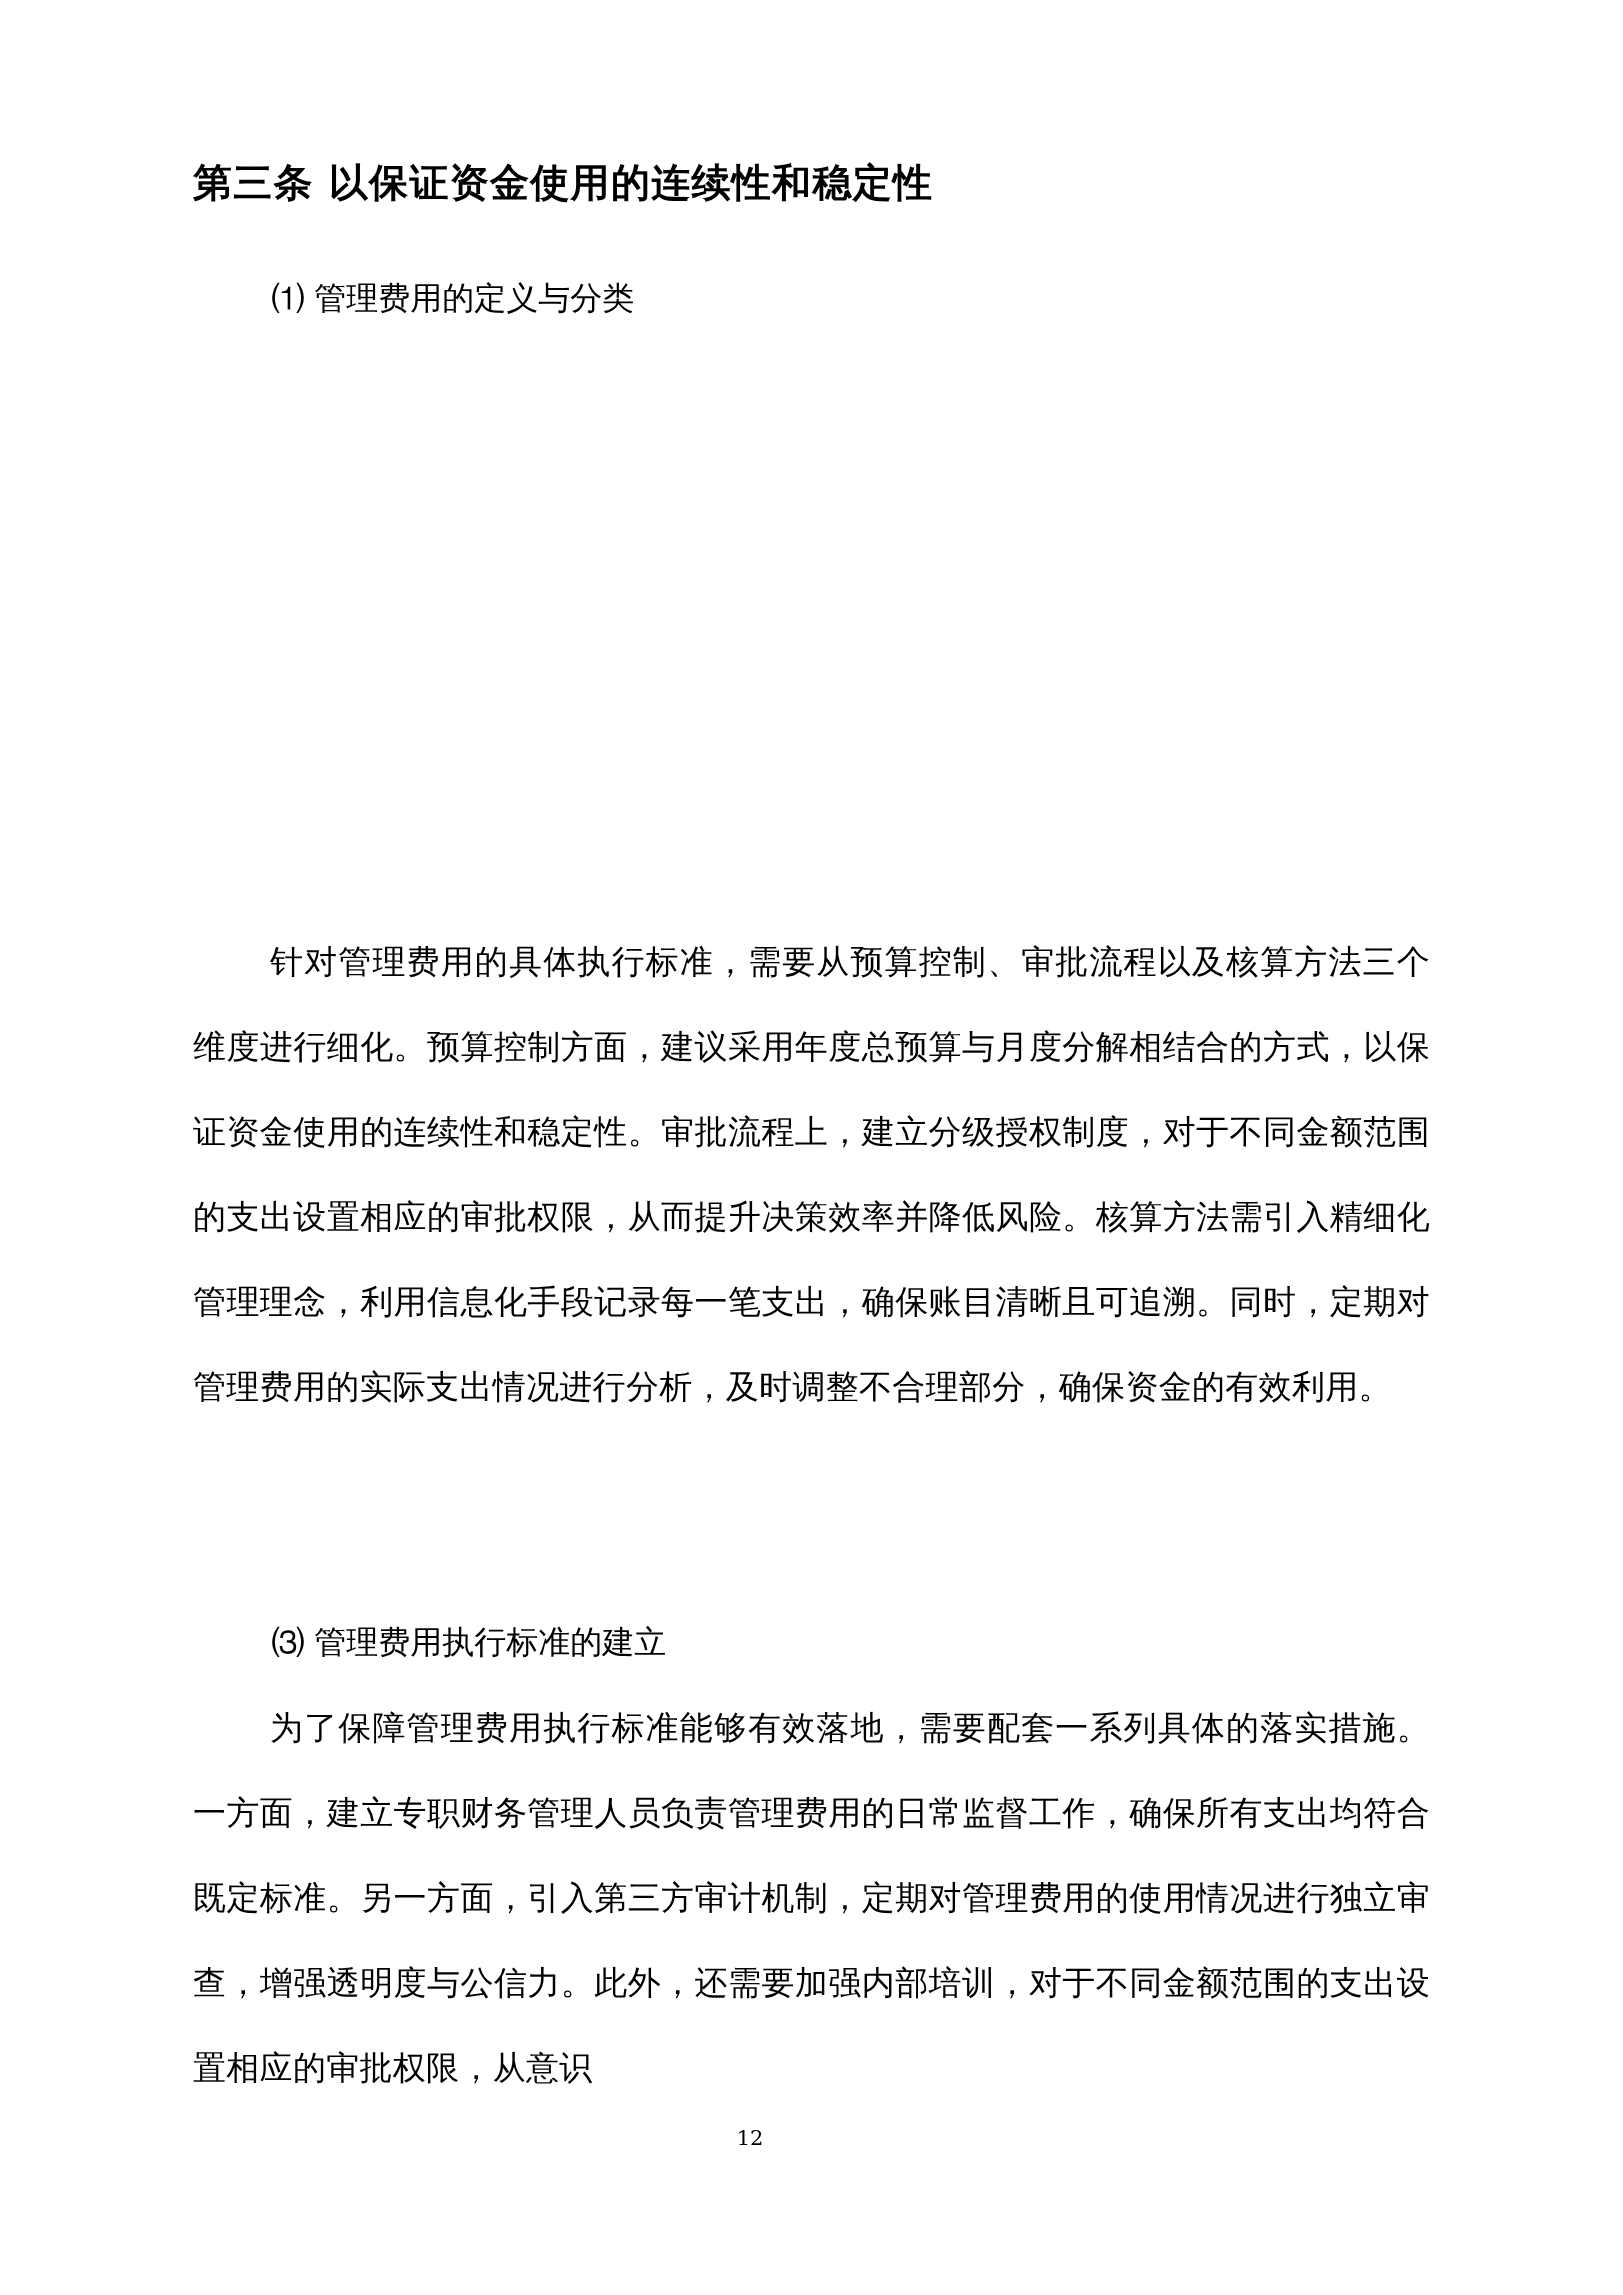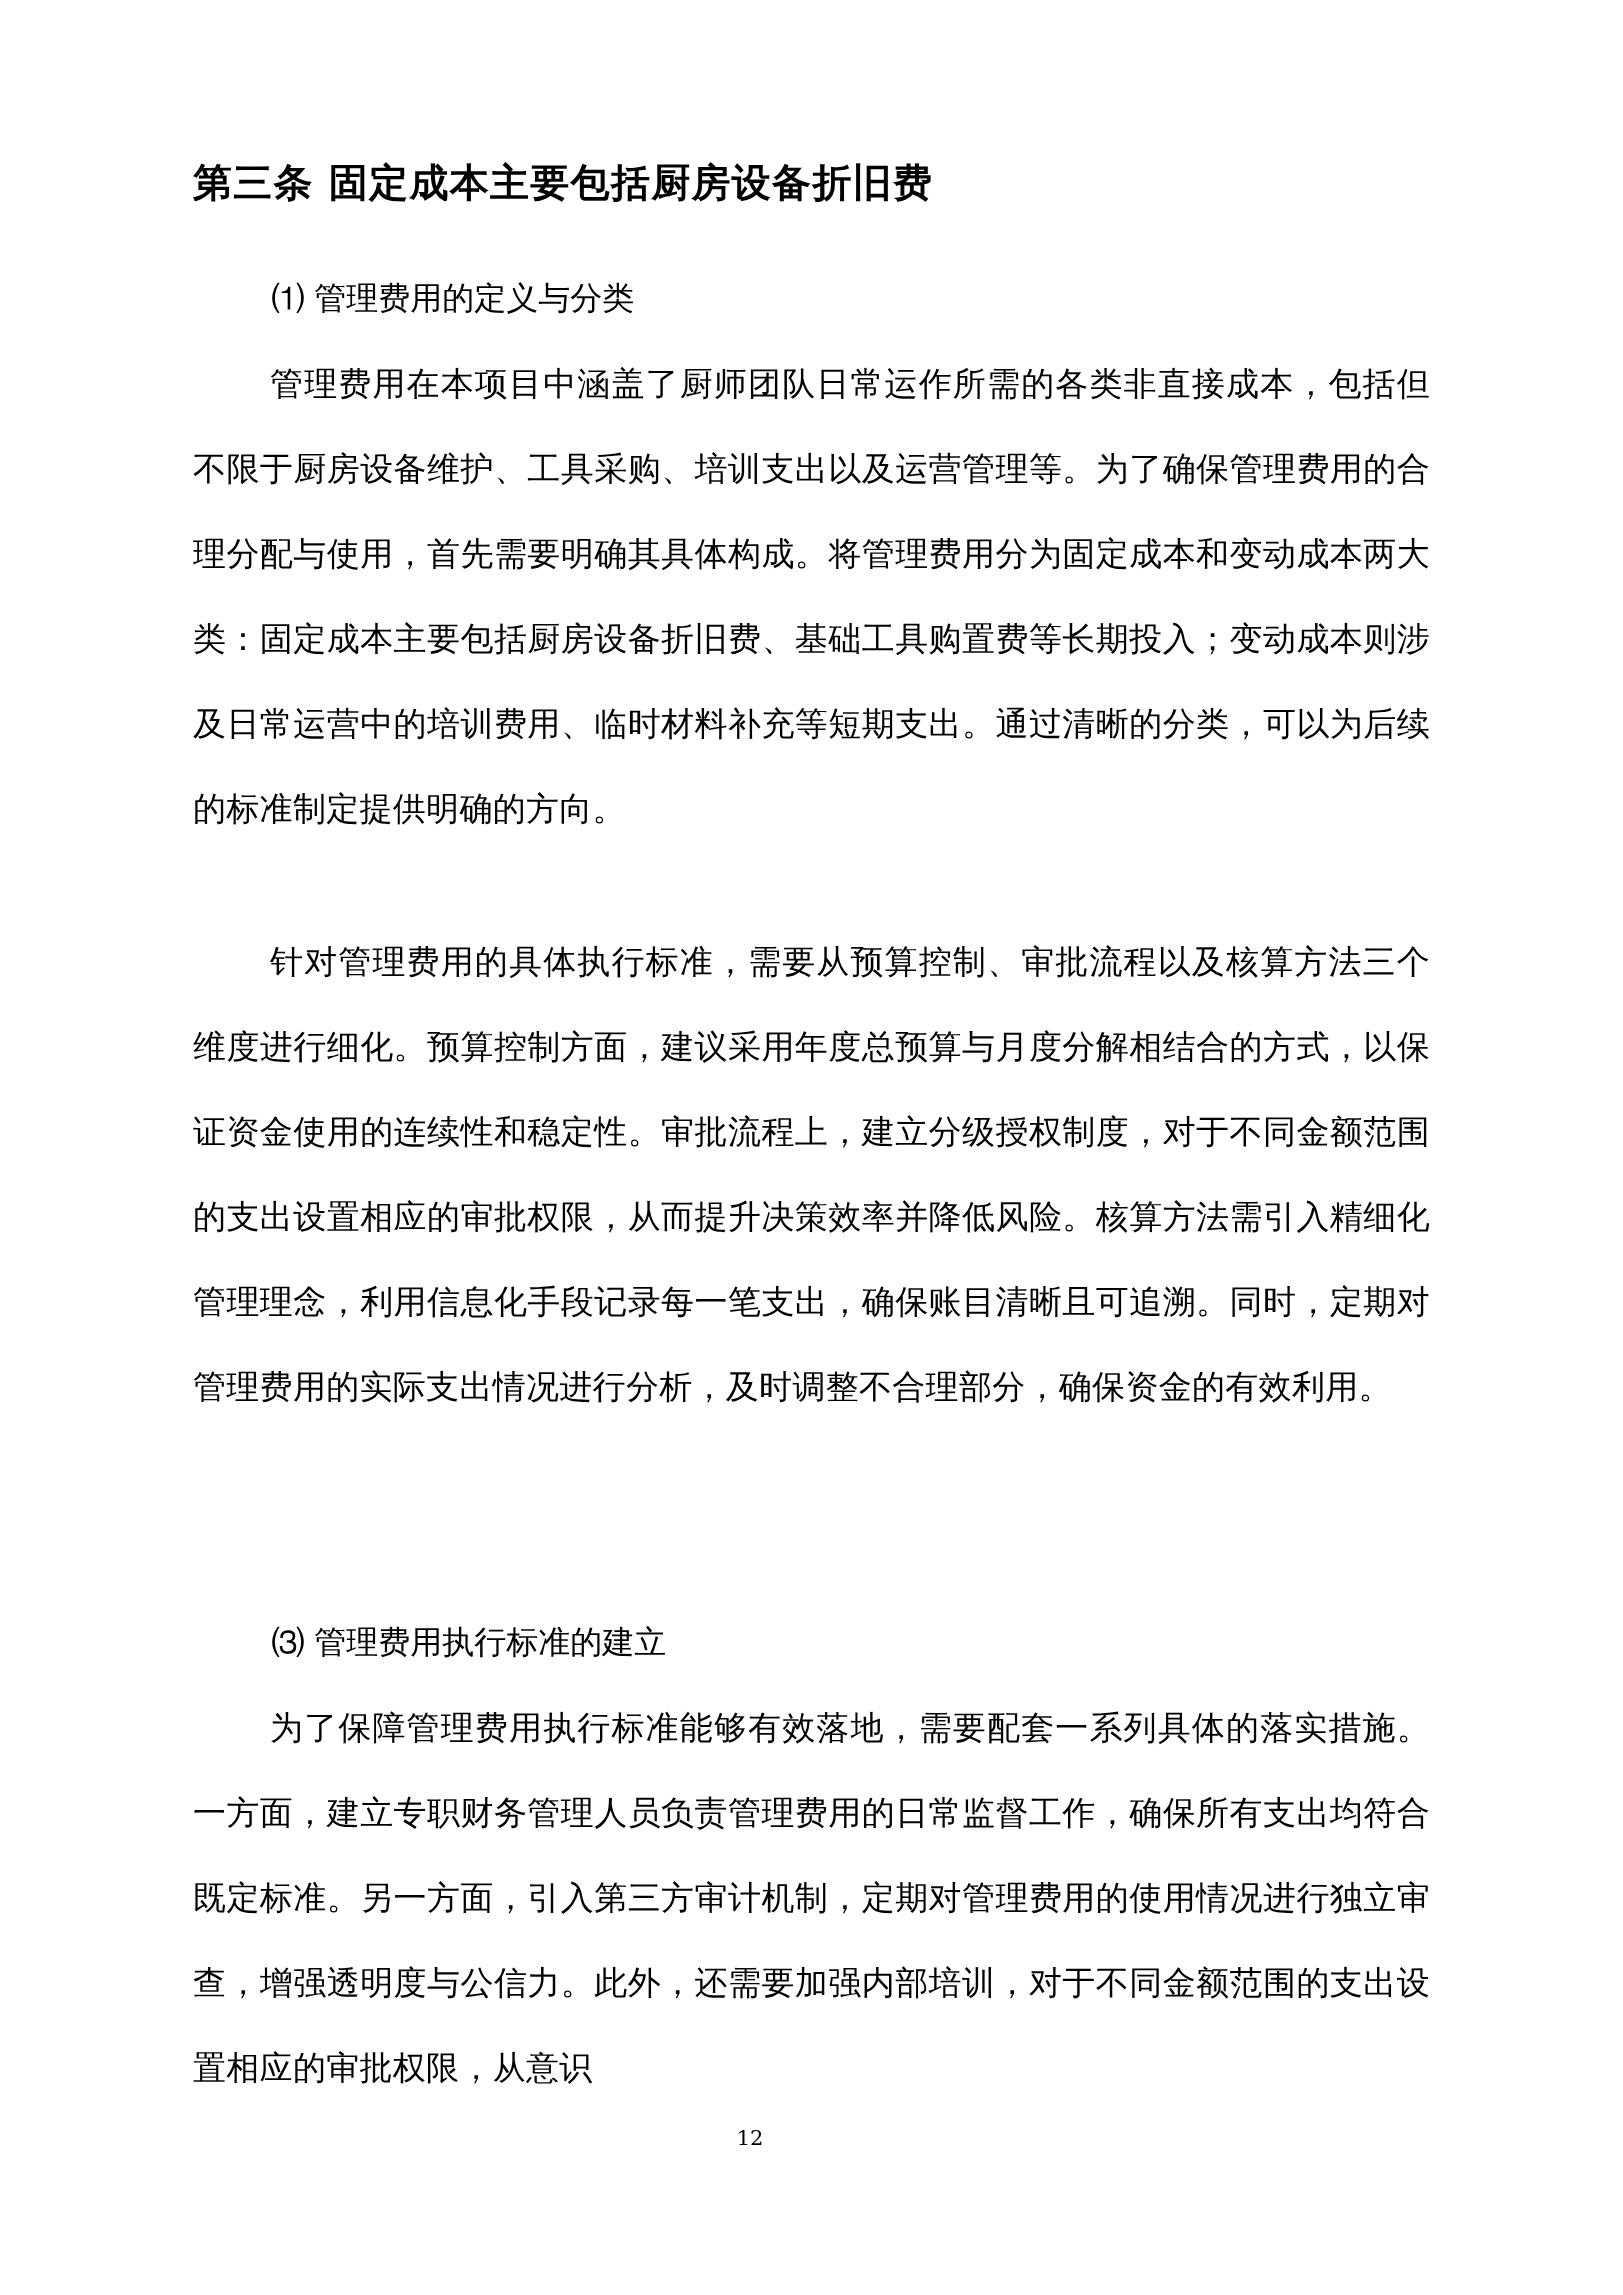--- a/index.html
+++ b/index.html
@@ -61,25 +61,24 @@
     font-family: "DejaVu Serif", "Liberation Serif", serif;
     font-size: 21px;
     line-height: 26px;
   }
 </style>
 </head>
 <body>
 
 <div class="page">
 
-  <div class="title">第三条  固定成本主要包括厨房设备折旧费</div>
+  <div class="title">第三条  以保证资金使用的连续性和稳定性</div>
 
   <div class="section" style="top:256px;">
     <p class="subheading">⑴ 管理费用的定义与分类</p>
-    <p class="para">管理费用在本项目中涵盖了厨师团队日常运作所需的各类非直接成本，包括但不限于厨房设备维护、工具采购、培训支出以及运营管理等。为了确保管理费用的合理分配与使用，首先需要明确其具体构成。将管理费用分为固定成本和变动成本两大类：固定成本主要包括厨房设备折旧费、基础工具购置费等长期投入；变动成本则涉及日常运营中的培训费用、临时材料补充等短期支出。通过清晰的分类，可以为后续的标准制定提供明确的方向。</p>
   </div>
 
   <div class="section" style="top:919px;">
     <p class="para">针对管理费用的具体执行标准，需要从预算控制、审批流程以及核算方法三个维度进行细化。预算控制方面，建议采用年度总预算与月度分解相结合的方式，以保证资金使用的连续性和稳定性。审批流程上，建立分级授权制度，对于不同金额范围的支出设置相应的审批权限，从而提升决策效率并降低风险。核算方法需引入精细化管理理念，利用信息化手段记录每一笔支出，确保账目清晰且可追溯。同时，定期对管理费用的实际支出情况进行分析，及时调整不合理部分，确保资金的有效利用。</p>
   </div>
 
   <div class="section" style="top:1600px;">
     <p class="subheading">⑶ 管理费用执行标准的建立</p>
     <p class="para">为了保障管理费用执行标准能够有效落地，需要配套一系列具体的落实措施。一方面，建立专职财务管理人员负责管理费用的日常监督工作，确保所有支出均符合既定标准。另一方面，引入第三方审计机制，定期对管理费用的使用情况进行独立审查，增强透明度与公信力。此外，还需要加强内部培训，对于不同金额范围的支出设置相应的审批权限，从意识</p>
   </div>

